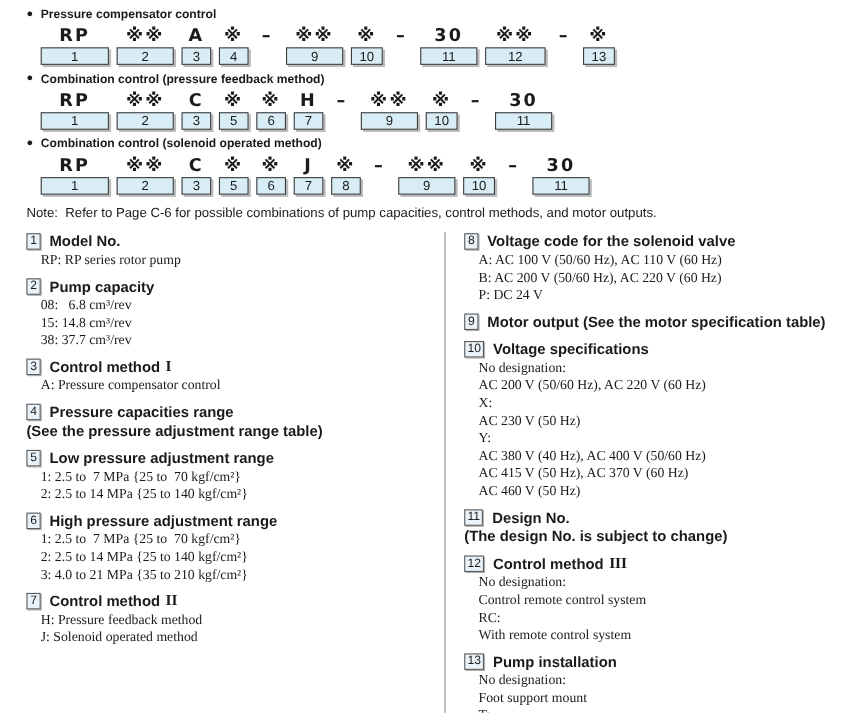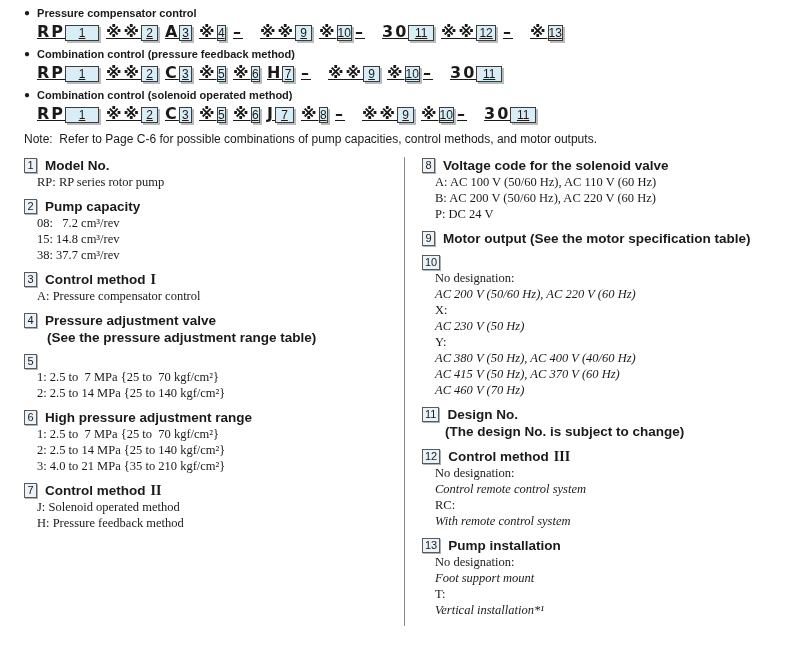--- a/index.html
+++ b/index.html
@@ -9,21 +9,21 @@
     padding:7px 6px 0 24px;
     font-family:"Liberation Sans", sans-serif;
     color:#1a1a1a;
   }
   
   .section { margin-bottom:7px; }
   .sec-head { display:flex; align-items:center; margin-bottom:3px; }
   .bullet { font-size:10px; line-height:1; margin-right:7px; }
   .sec-title { font-size:11px; font-weight:bold; }
   .code-row { display:flex; gap:7px; margin:1px 0 2px 13px; }
-  .seg { display:flex; flex-direction:row; align-items:center;text-decoration:underline; }
+  .seg { display:flex; flex-direction:column; align-items:center; }
   .code {
     font-family:"DejaVu Sans","Liberation Sans",sans-serif;
     font-weight:bold; font-size:16px; letter-spacing:2px;
     height:19px; display:flex; align-items:center; justify-content:center;
     white-space:nowrap;
   }
   .codebox {
     width:100%; height:16px; margin-top:2px;
     background:var(--boxfill,#d9edf6);
     border:1px solid #3c3c3c;
@@ -42,26 +42,26 @@
   .item-head { display:flex; align-items:center; line-height:17px; }
   .item-num {
     min-width:13px; height:15px; padding:0 2px; margin-right:8px;
     background:#eaf3fa; border:1px solid #5a5a5a;
     box-shadow:1px 1px 0 rgba(60,60,60,0.4);
     display:flex; align-items:center; justify-content:center;
     font-size:11px; line-height:1;
   }
   .item-title { font-size:13.5px; font-weight:bold; }
   .item-suffix { font-family:"Liberation Serif",serif; font-weight:bold; font-size:14px; margin-left:5px; }
-  .item-subtitle { font-size:13.5px; font-weight:bold; margin-left:23px; line-height:17px; }
+  .item-subtitle { font-size:13.5px; font-weight:bold; line-height:17px; }
   .item-lines { margin-left:13px; font-family:"Liberation Serif",serif; font-size:12.5px; }
   .line { line-height:16px; white-space:pre-wrap; }
   .pair { display:flex; line-height:16px;flex-direction:column; }
   .plabel { width:112px; flex-shrink:0; white-space:pre-wrap; }
-  .pvalue { white-space:pre-wrap;font-style:italic; }
+  .pvalue { white-space:pre-wrap; }
 </style>
 </head>
 <body>
 
 <div id="sections">
   <div class="section">
     <div class="sec-head">
       <span class="bullet">●</span>
       <span class="sec-title">Pressure compensator control</span>
     </div>
@@ -277,51 +277,52 @@
   </div>
 
   <div class="item">
     <div class="item-head">
       <span class="item-num">2</span>
       <span class="item-title">Pump capacity</span>
 
     </div>
 
     <div class="item-lines">
-          <div class="line">08:   7.2 cm³/rev</div>
+          <div class="line">08:   6.8 cm³/rev</div>
           <div class="line">15: 14.8 cm³/rev</div>
           <div class="line">38: 37.7 cm³/rev</div>
         </div>
   </div>
 
   <div class="item">
     <div class="item-head">
       <span class="item-num">3</span>
       <span class="item-title">Control method</span>
       <span class="item-suffix">I</span>
     </div>
 
     <div class="item-lines">
           <div class="line">A: Pressure compensator control</div>
         </div>
   </div>
 
   <div class="item">
     <div class="item-head">
       <span class="item-num">4</span>
-      <span class="item-title">Pressure adjustment valve</span>
+      <span class="item-title">Pressure capacities range</span>
 
     </div>
     <div class="item-subtitle">(See the pressure adjustment range table)</div>
 
   </div>
 
   <div class="item">
     <div class="item-head">
       <span class="item-num">5</span>
+      <span class="item-title">Low pressure adjustment range</span>
 
     </div>
 
     <div class="item-lines">
           <div class="line">1: 2.5 to  7 MPa {25 to  70 kgf/cm²}</div>
           <div class="line">2: 2.5 to 14 MPa {25 to 140 kgf/cm²}</div>
         </div>
   </div>
 
   <div class="item">
@@ -339,22 +340,22 @@
   </div>
 
   <div class="item">
     <div class="item-head">
       <span class="item-num">7</span>
       <span class="item-title">Control method</span>
       <span class="item-suffix">II</span>
     </div>
 
     <div class="item-lines">
+          <div class="line">H: Pressure feedback method</div>
           <div class="line">J: Solenoid operated method</div>
-          <div class="line">H: Pressure feedback method</div>
         </div>
   </div>
 </div>
   <div id="col-right" class="col-right">
   <div class="item">
     <div class="item-head">
       <span class="item-num">8</span>
       <span class="item-title">Voltage code for the solenoid valve</span>
 
     </div>
@@ -371,43 +372,44 @@
       <span class="item-num">9</span>
       <span class="item-title">Motor output (See the motor specification table)</span>
 
     </div>
 
   </div>
 
   <div class="item">
     <div class="item-head">
       <span class="item-num">10</span>
+      <span class="item-title">Voltage specifications</span>
 
     </div>
 
     <div class="item-lines">
           <div class="pair">
             <span class="plabel">No designation:</span>
             <span class="pvalue">AC 200 V (50/60 Hz), AC 220 V (60 Hz)</span>
           </div>
           <div class="pair">
             <span class="plabel">X:</span>
             <span class="pvalue">AC 230 V (50 Hz)</span>
           </div>
           <div class="pair">
             <span class="plabel">Y:</span>
-            <span class="pvalue">AC 380 V (50 Hz), AC 400 V (40/60 Hz)</span>
+            <span class="pvalue">AC 380 V (40 Hz), AC 400 V (50/60 Hz)</span>
           </div>
           <div class="pair">
             <span class="plabel"></span>
             <span class="pvalue">AC 415 V (50 Hz), AC 370 V (60 Hz)</span>
           </div>
           <div class="pair">
             <span class="plabel"></span>
-            <span class="pvalue">AC 460 V (70 Hz)</span>
+            <span class="pvalue">AC 460 V (50 Hz)</span>
           </div>
         </div>
   </div>
 
   <div class="item">
     <div class="item-head">
       <span class="item-num">11</span>
       <span class="item-title">Design No.</span>
 
     </div>

